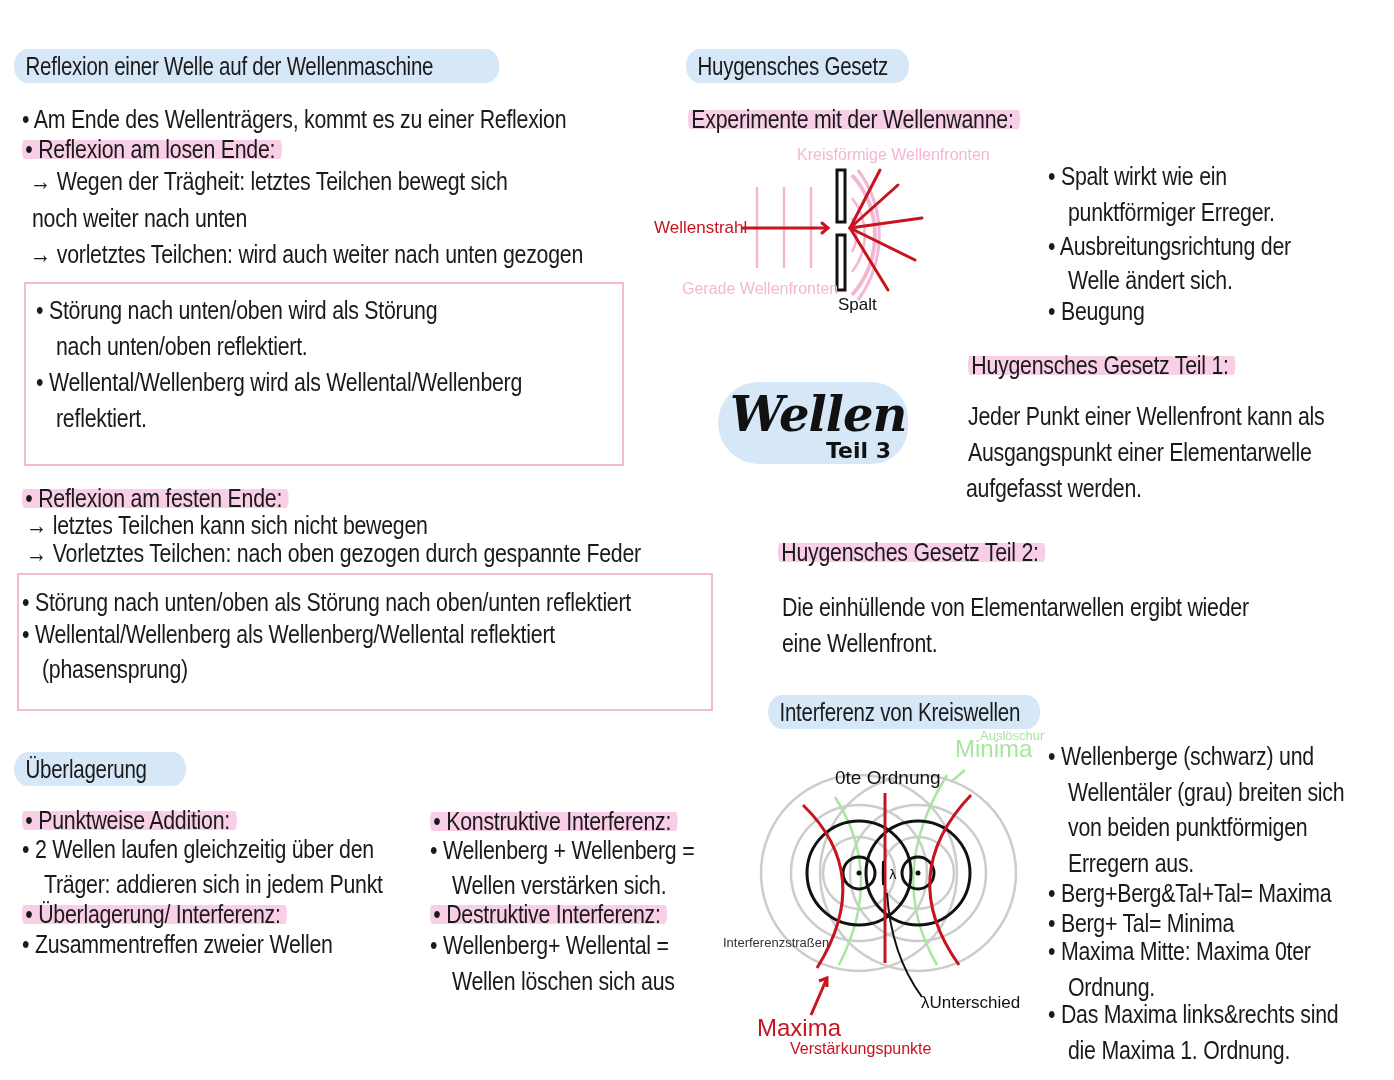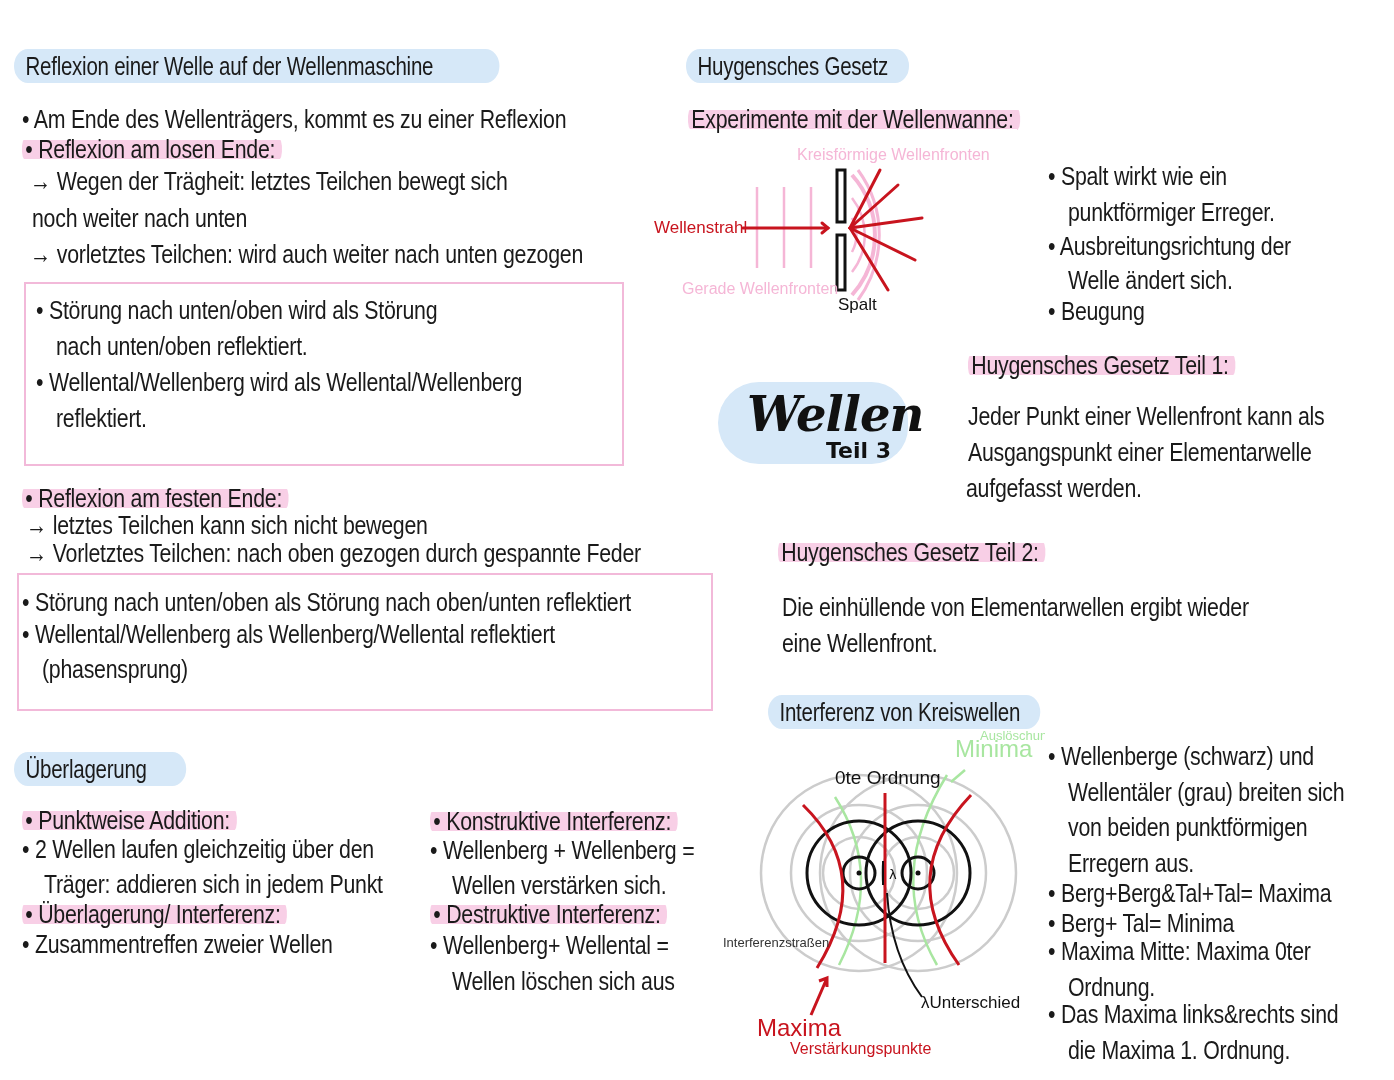--- a/index.html
+++ b/index.html
@@ -12,21 +12,21 @@
   .hl { background:linear-gradient(transparent 20%, #f8cfe6 20%, #f8cfe6 85%, transparent 85%);
         border-radius:12px; padding:0 8px 0 4px; }
   .txt { position:absolute; font-size:26px; line-height:36px; white-space:nowrap;
          transform:scaleX(0.82); transform-origin:left top; letter-spacing:-0.3px; }
   .box { position:absolute; border:2.5px solid #f2b9d9; }
   .bullet::before { content:"• "; }
   .logo { position:absolute; left:718px; top:382px; width:195px; height:90px; }
   .logo-bg { position:absolute; left:0; top:0; width:190px; height:82px; background:#d6e8f8;
              border-radius:45px 40px 40px 45px; }
   .logo-main { position:absolute; left:12px; top:4px; font-family:"DejaVu Serif", serif;
-               font-weight:bold; font-style:italic; font-size:48px; color:#111; letter-spacing:-1px;margin-left:17px; }
+               font-weight:bold; font-style:italic; font-size:48px; color:#111; letter-spacing:-1px; }
   .logo-sub { position:absolute; left:108px; top:56px; font-family:"DejaVu Sans", sans-serif;
               font-weight:bold; font-size:22px; color:#111; }
 </style>
 </head>
 <body>
 
 <div class="title-pill" style="left:14px;top:49px;width:560px;">
   <span>Reflexion einer Welle auf der Wellenmaschine</span>
 </div>
 

